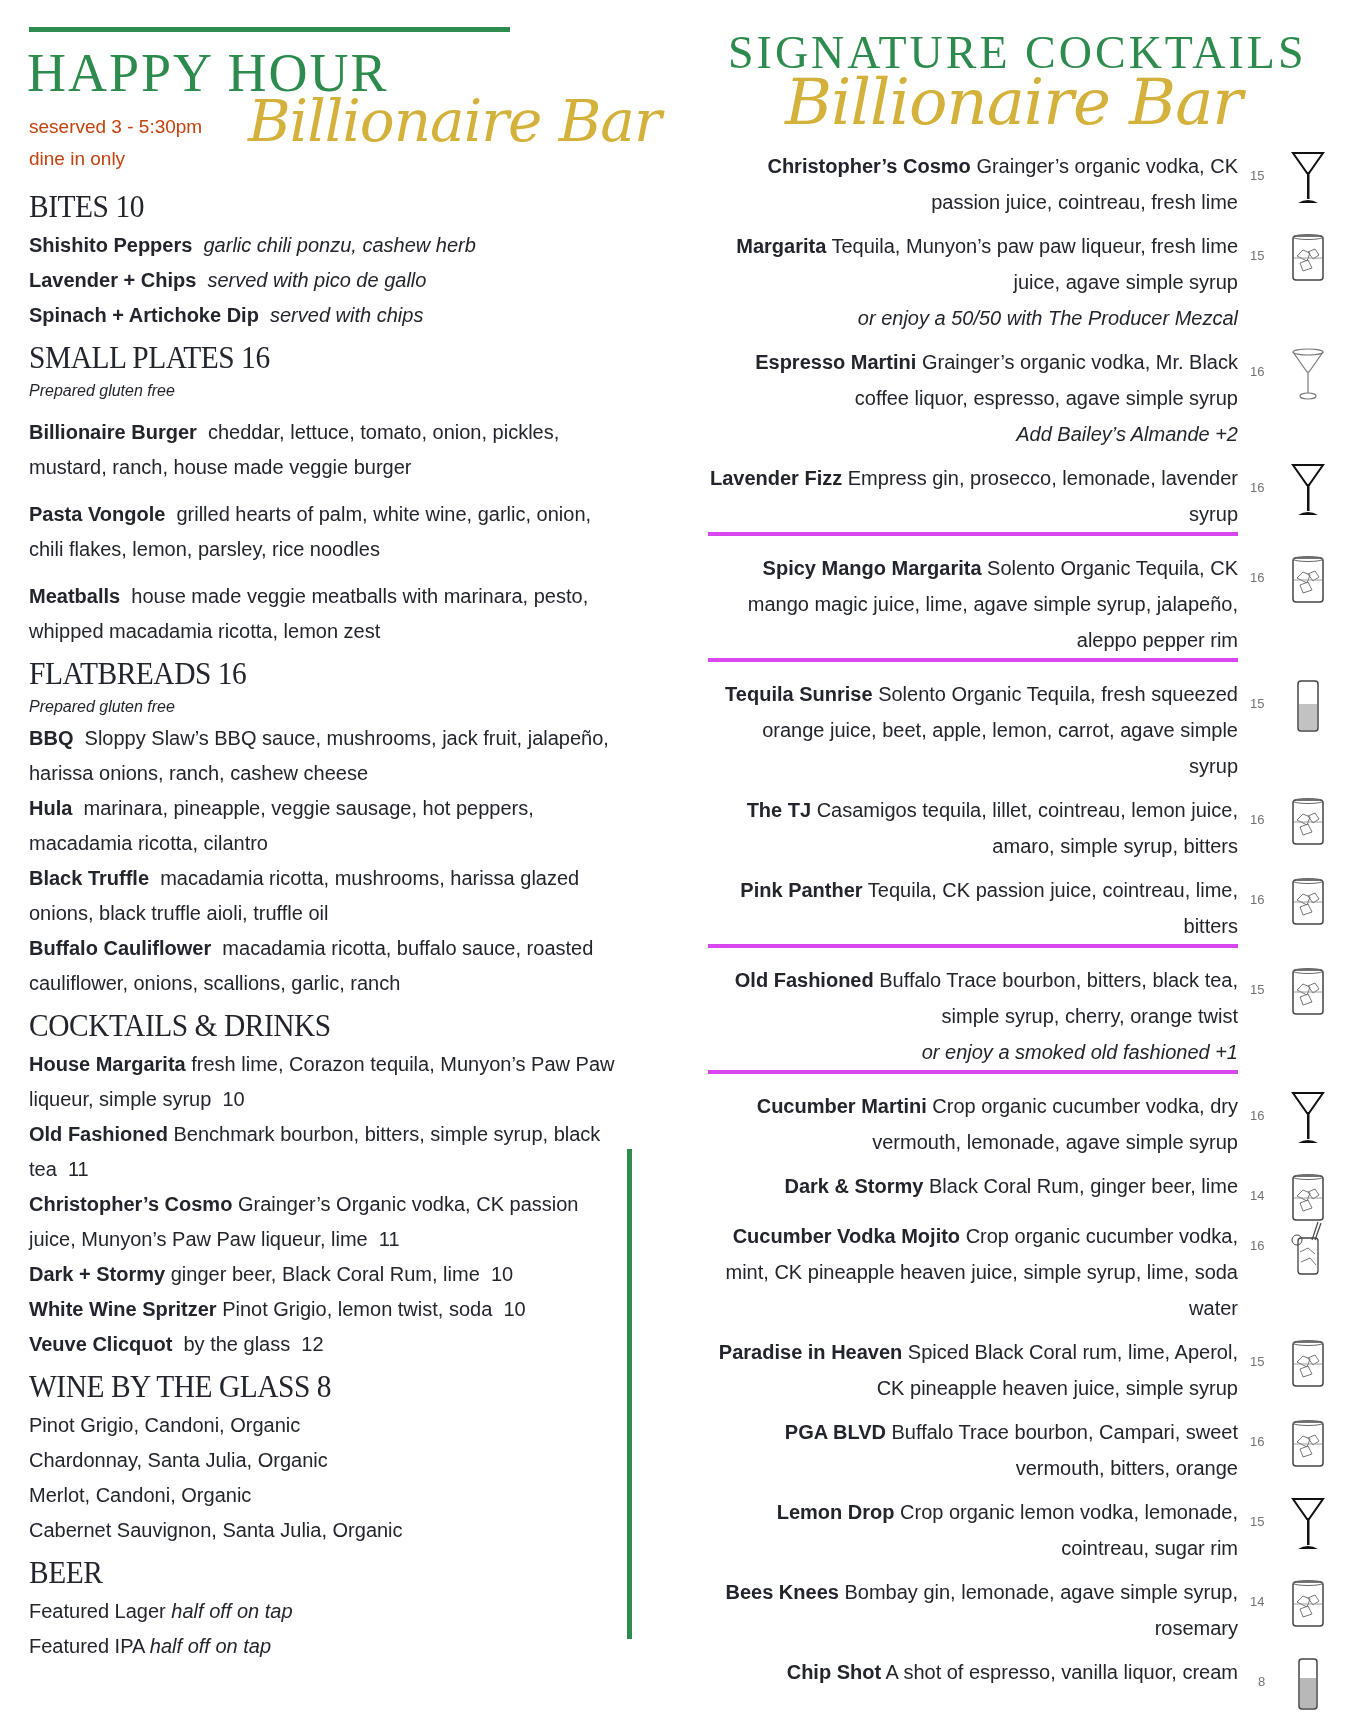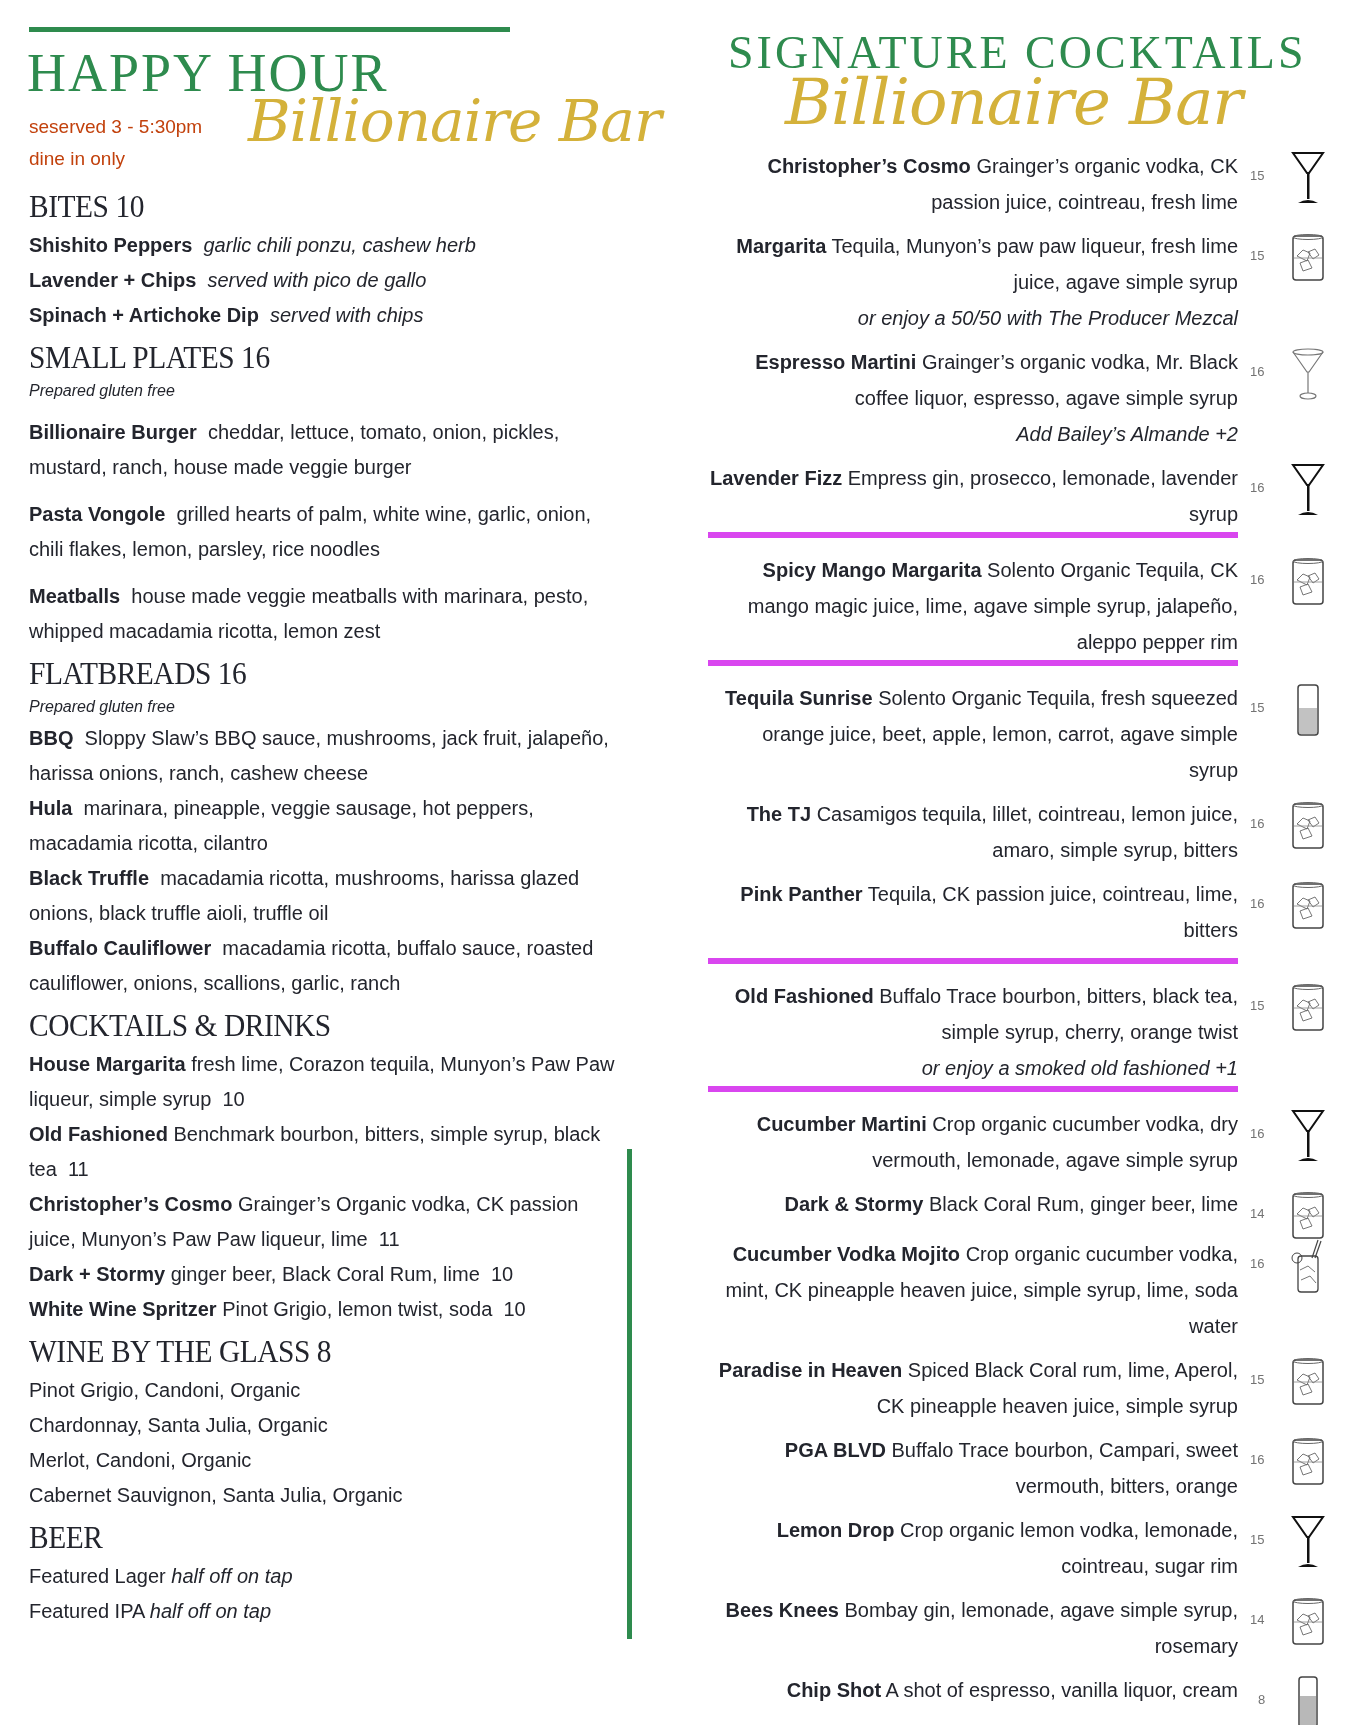--- a/index.html
+++ b/index.html
@@ -35,21 +35,21 @@
   #sig-title { position: absolute; left: 728px; top: 30px; font-size: 46px; color: #2e8b4e; letter-spacing: 3px; line-height: 1; white-space: nowrap; }
   #sig-script { position: absolute; left: 785px; top: 70px; font-size: 64px; color: #d4b13a; line-height: 1; white-space: nowrap; letter-spacing: -1px; }
 
   #right-col { position: absolute; left: 708px; top: 148px; width: 620px; }
   .drink { position: relative; width: 620px; display: flex; }
   .drink .txt { width: 530px; font-size: 20px; line-height: 36px; color: #23252d; text-align: right; }
   .drink .txt b { font-weight: 700; }
   .drink .txt .note { font-style: italic; display: block; }
   .drink .price { position: absolute; left: 542px; top: 20px; font-size: 13px; color: #737373; }
   .drink .glass { position: absolute; left: 580px; top: 2px; width: 40px; height: 56px; }
-  .drink.sep { border-bottom: 6px solid #d946ef; width: 530px; }
+  .drink.sep { border-bottom: 4px solid #d946ef; width: 530px; }
   .gap-s { height: 8px; }
   .gap-m { height: 14px; }
 </style>
 </head>
 <body>
 
 <svg width="0" height="0" style="position:absolute">
   <defs>
     <symbol id="g-martini" viewBox="0 0 40 56">
       <path d="M5 3 L35 3 L21 23 L19 23 Z" fill="none" stroke="#111" stroke-width="2"></path>
@@ -118,20 +118,21 @@
     <p class="item"><b>Buffalo Cauliflower</b>&nbsp; <span>macadamia ricotta, buffalo sauce, roasted cauliflower, onions, scallions, garlic, ranch</span></p>
   </div>
 
   <div class="sec">
     <div class="sec-head serif">COCKTAILS &amp; DRINKS</div>
     <p class="item"><b>House Margarita</b> <span>fresh lime, Corazon tequila, Munyon’s Paw Paw liqueur, simple syrup</span>&nbsp; <span>10</span></p>
     <p class="item"><b>Old Fashioned</b> <span>Benchmark bourbon, bitters, simple syrup, black tea</span>&nbsp; <span>11</span></p>
     <p class="item"><b>Christopher’s Cosmo</b> <span>Grainger’s Organic vodka, CK passion juice, Munyon’s Paw Paw liqueur, lime</span>&nbsp; <span>11</span></p>
     <p class="item"><b>Dark + Stormy</b> <span>ginger beer, Black Coral Rum, lime</span>&nbsp; <span>10</span></p>
     <p class="item"><b>White Wine Spritzer</b> <span>Pinot Grigio, lemon twist, soda</span>&nbsp; <span>10</span></p>
+    <p class="item"><b>Veuve Clicquot</b>&nbsp; <span>by the glass</span>&nbsp; <span>12</span></p>
   </div>
 
   <div class="sec">
     <div class="sec-head serif">WINE BY THE GLASS 8</div>
     <p class="item">Pinot Grigio, Candoni, Organic</p>
     <p class="item">Chardonnay, Santa Julia, Organic</p>
     <p class="item">Merlot, Candoni, Organic</p>
     <p class="item">Cabernet Sauvignon, Santa Julia, Organic</p>
   </div>
 
@@ -206,21 +207,21 @@
   <div class="drink">
     <div class="txt"><b>The TJ</b> <span>Casamigos tequila, lillet, cointreau, lemon juice, amaro, simple syrup, bitters</span></div>
     <span class="price">16</span>
     <svg class="glass">
         <use href="#g-rocks"></use>
       </svg>
   </div>
   <div class="gap-s"></div>
 
   <div class="drink sep">
-    <div class="txt" style="padding-bottom:10px"><b>Pink Panther</b> <span>Tequila, CK passion juice, cointreau, lime, bitters</span></div>
+    <div class="txt" style=""><b>Pink Panther</b> <span>Tequila, CK passion juice, cointreau, lime, bitters</span></div>
     <span class="price">16</span>
     <svg class="glass">
         <use href="#g-rocks"></use>
       </svg>
   </div>
   <div class="gap-m"></div>
 
   <div class="drink sep">
     <div class="txt"><b>Old Fashioned</b> <span>Buffalo Trace bourbon, bitters, black tea, simple syrup, cherry, orange twist</span><span class="note">or enjoy a smoked old fashioned +1</span></div>
     <span class="price">15</span>

